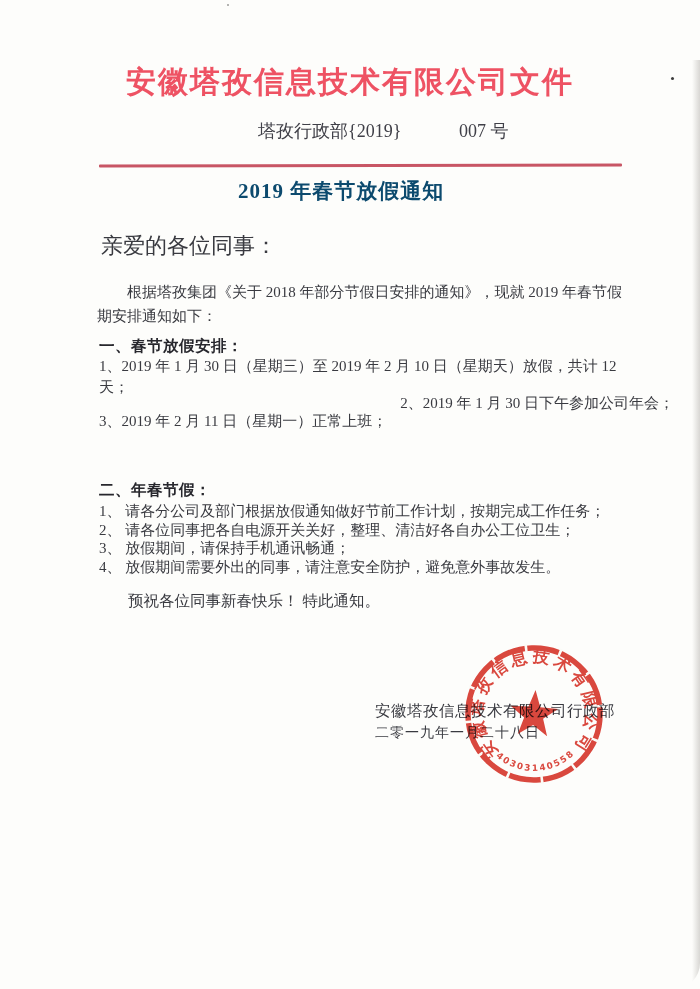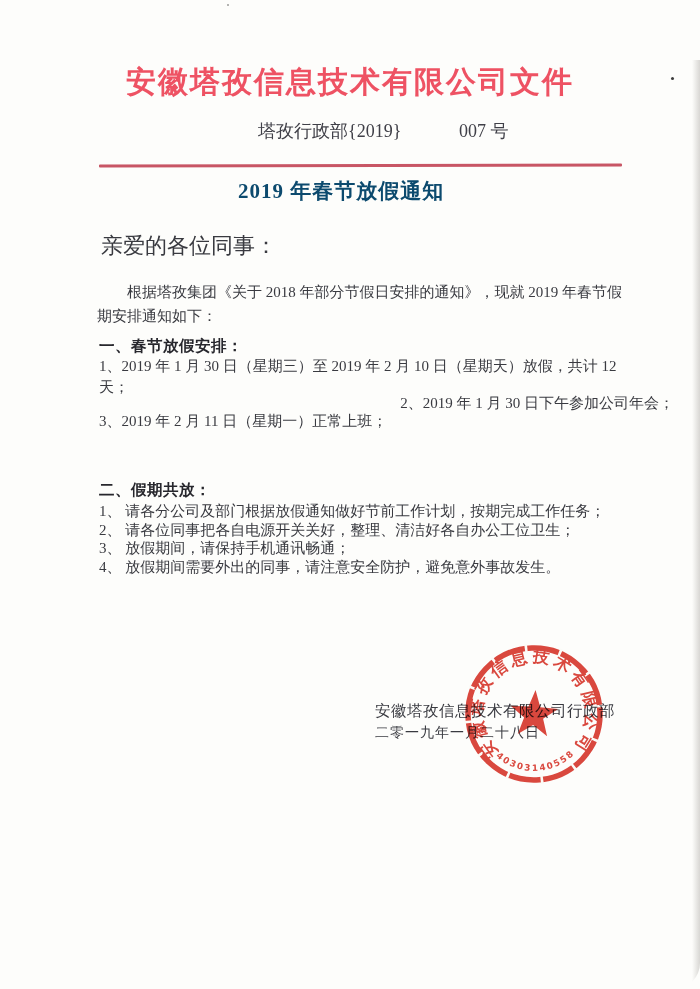--- a/index.html
+++ b/index.html
@@ -91,26 +91,27 @@
 
   <div class="intro">根据塔孜集团《关于 2018 年部分节假日安排的通知》，现就 2019 年春节假
 期安排通知如下：</div>
 
   <div class="sec-heading sec1-heading">一、春节放假安排：</div>
   <div class="item s1-i0">1、2019 年 1 月 30 日（星期三）至 2019 年 2 月 10 日（星期天）放假，共计 12
 天；</div>
   <div class="item s1-i1">2、2019 年 1 月 30 日下午参加公司年会；</div>
   <div class="item s1-i2">3、2019 年 2 月 11 日（星期一）正常上班；</div>
 
-  <div class="sec-heading sec2-heading">二、假期共放：</div>
+  <div class="sec-heading sec2-heading">二、年春节假：</div>
   <div class="item s2-i0">1、 请各分公司及部门根据放假通知做好节前工作计划，按期完成工作任务；</div>
   <div class="item s2-i1">2、 请各位同事把各自电源开关关好，整理、清洁好各自办公工位卫生；</div>
   <div class="item s2-i2">3、 放假期间，请保持手机通讯畅通；</div>
   <div class="item s2-i3">4、 放假期间需要外出的同事，请注意安全防护，避免意外事故发生。</div>
 
+  <div class="closing">预祝各位同事新春快乐！ 特此通知。</div>
 
   <div class="signature-org">安徽塔孜信息技术有限公司行政部</div>
   <div class="signature-date">二零一九年一月二十八日</div>
 
   <svg class="seal" viewBox="0 0 170 170" xmlns="http://www.w3.org/2000/svg">
     <defs>
       <path id="ringTextPath" d="M 48.23 121.77 A 52 52 0 1 1 121.77 121.77"></path>
       <path id="numPath" d="M 44.7 125.3 A 57 57 0 0 0 125.3 125.3"></path>
     </defs>
     <circle cx="85" cy="85" r="66" fill="none" stroke="#d93a30" stroke-width="5.5"></circle>

